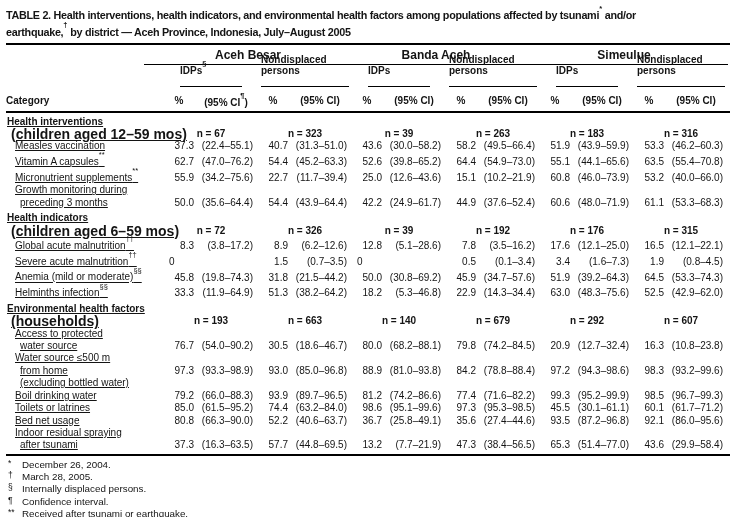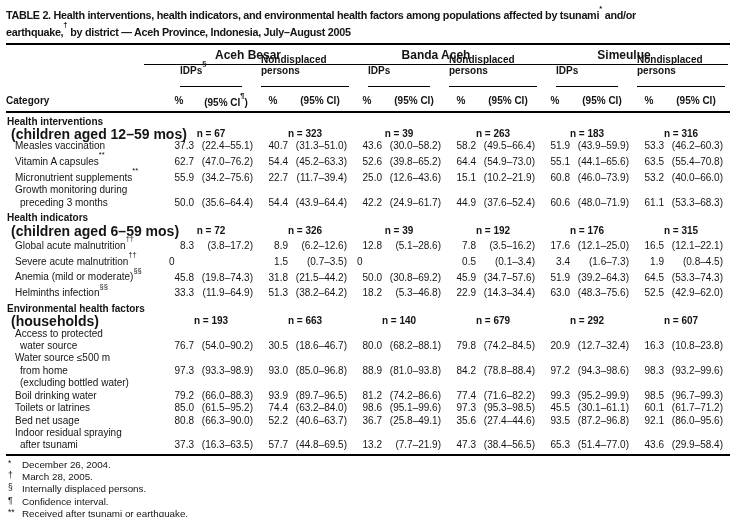--- a/index.html
+++ b/index.html
@@ -30,21 +30,21 @@
   .idps .sub-u { width:62px; }
   .nd .sub-u { width:88px; }
   .h-cols { display:flex; align-items:flex-start; height:16px; padding-bottom:9px; }
   .cat-label { width:158px; flex:none; font-weight:bold; font-size:10px; }
   .dcol-h { width:94px; flex:none; display:flex; }
   .pct-h { width:30px; text-align:center; font-weight:bold; font-size:10px; white-space:nowrap; }
   .ci-h { width:64px; text-align:center; font-weight:bold; font-size:10px; white-space:nowrap; }
 
   
   .row { display:flex; align-items:flex-end; }
-  .cat { width:158px; flex:none; }
+  .cat { width:158px; flex:none;text-decoration:underline; }
   .sec-row { margin-top:3px; }
   .sec-title { font-weight:bold; font-size:10px; line-height:12.4px; padding-left:1px; white-space:nowrap; }
   .sec-sub { font-weight:bold; font-size:14px; line-height:12.4px; padding-left:5px; white-space:nowrap; }
   .ncell { width:94px; flex:none; text-align:center; font-weight:bold; font-size:10px; line-height:12.4px; }
   .lab { font-size:10px; line-height:12.4px; padding-left:9px; white-space:nowrap; }
   .lab2 { padding-left:14px; }
   .dcol { width:94px; flex:none; display:flex; }
   .pct { width:30px; text-align:right; font-size:10px; line-height:12.4px; white-space:nowrap; }
   .pct.noci { text-align:left; padding-left:5px; }
   .ci { width:64px; text-align:right; padding-right:5px; font-size:10px; line-height:12.4px; white-space:nowrap; }

